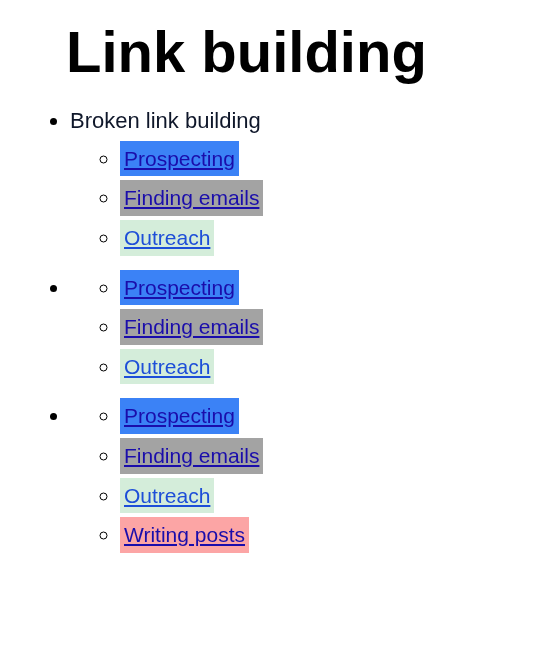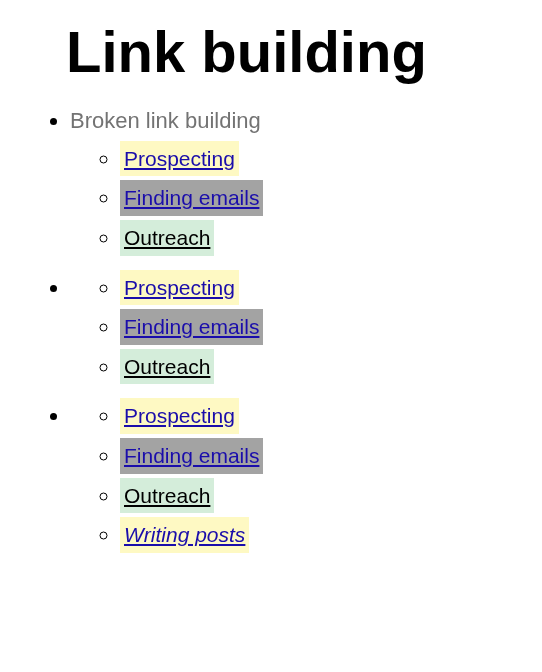--- a/index.html
+++ b/index.html
@@ -33,21 +33,21 @@
       color: #000000;
     }
 
     .outer-list > li {
       margin-bottom: 14px;
       line-height: 1.5;
     }
 
     .outer-list > li > span {
       font-size: 22px;
-      color: #737373;
+      color: #0f172a;
       font-weight: normal;
     }
 
     .inner-list {
       list-style: circle;
       padding-left: 50px;
       margin-top: 4px;
     }
 
     .inner-list li {
@@ -58,38 +58,37 @@
     .link-item {
       display: inline-block;
       padding: 1px 4px;
       font-size: 21px;
       text-decoration: underline;
       cursor: pointer;
       font-weight: normal;
     }
 
     .blue {
-      background-color: #fef9c3;
+      background-color: #3b82f6;
       color: #1a0dab;
     }
 
     .yellow {
       background-color: #a3a3a3;
       color: #1a0dab;
     }
 
     .green {
       background-color: #d4edda;
-      color: #000000;
+      color: #1d4ed8;
     }
 
     .purple {
-      background-color: #fef9c3;
+      background-color: #fca5a5;
       color: #1a0dab;
-      font-style: italic;
     }
   </style>
 </head>
 <body>
 
 <h1>Link building</h1>
 
 <ul class="outer-list" id="main-list">
     <li><span>Broken link building</span><ul class="inner-list">
         <li><a class="link-item blue" href="#">Prospecting</a></li>

